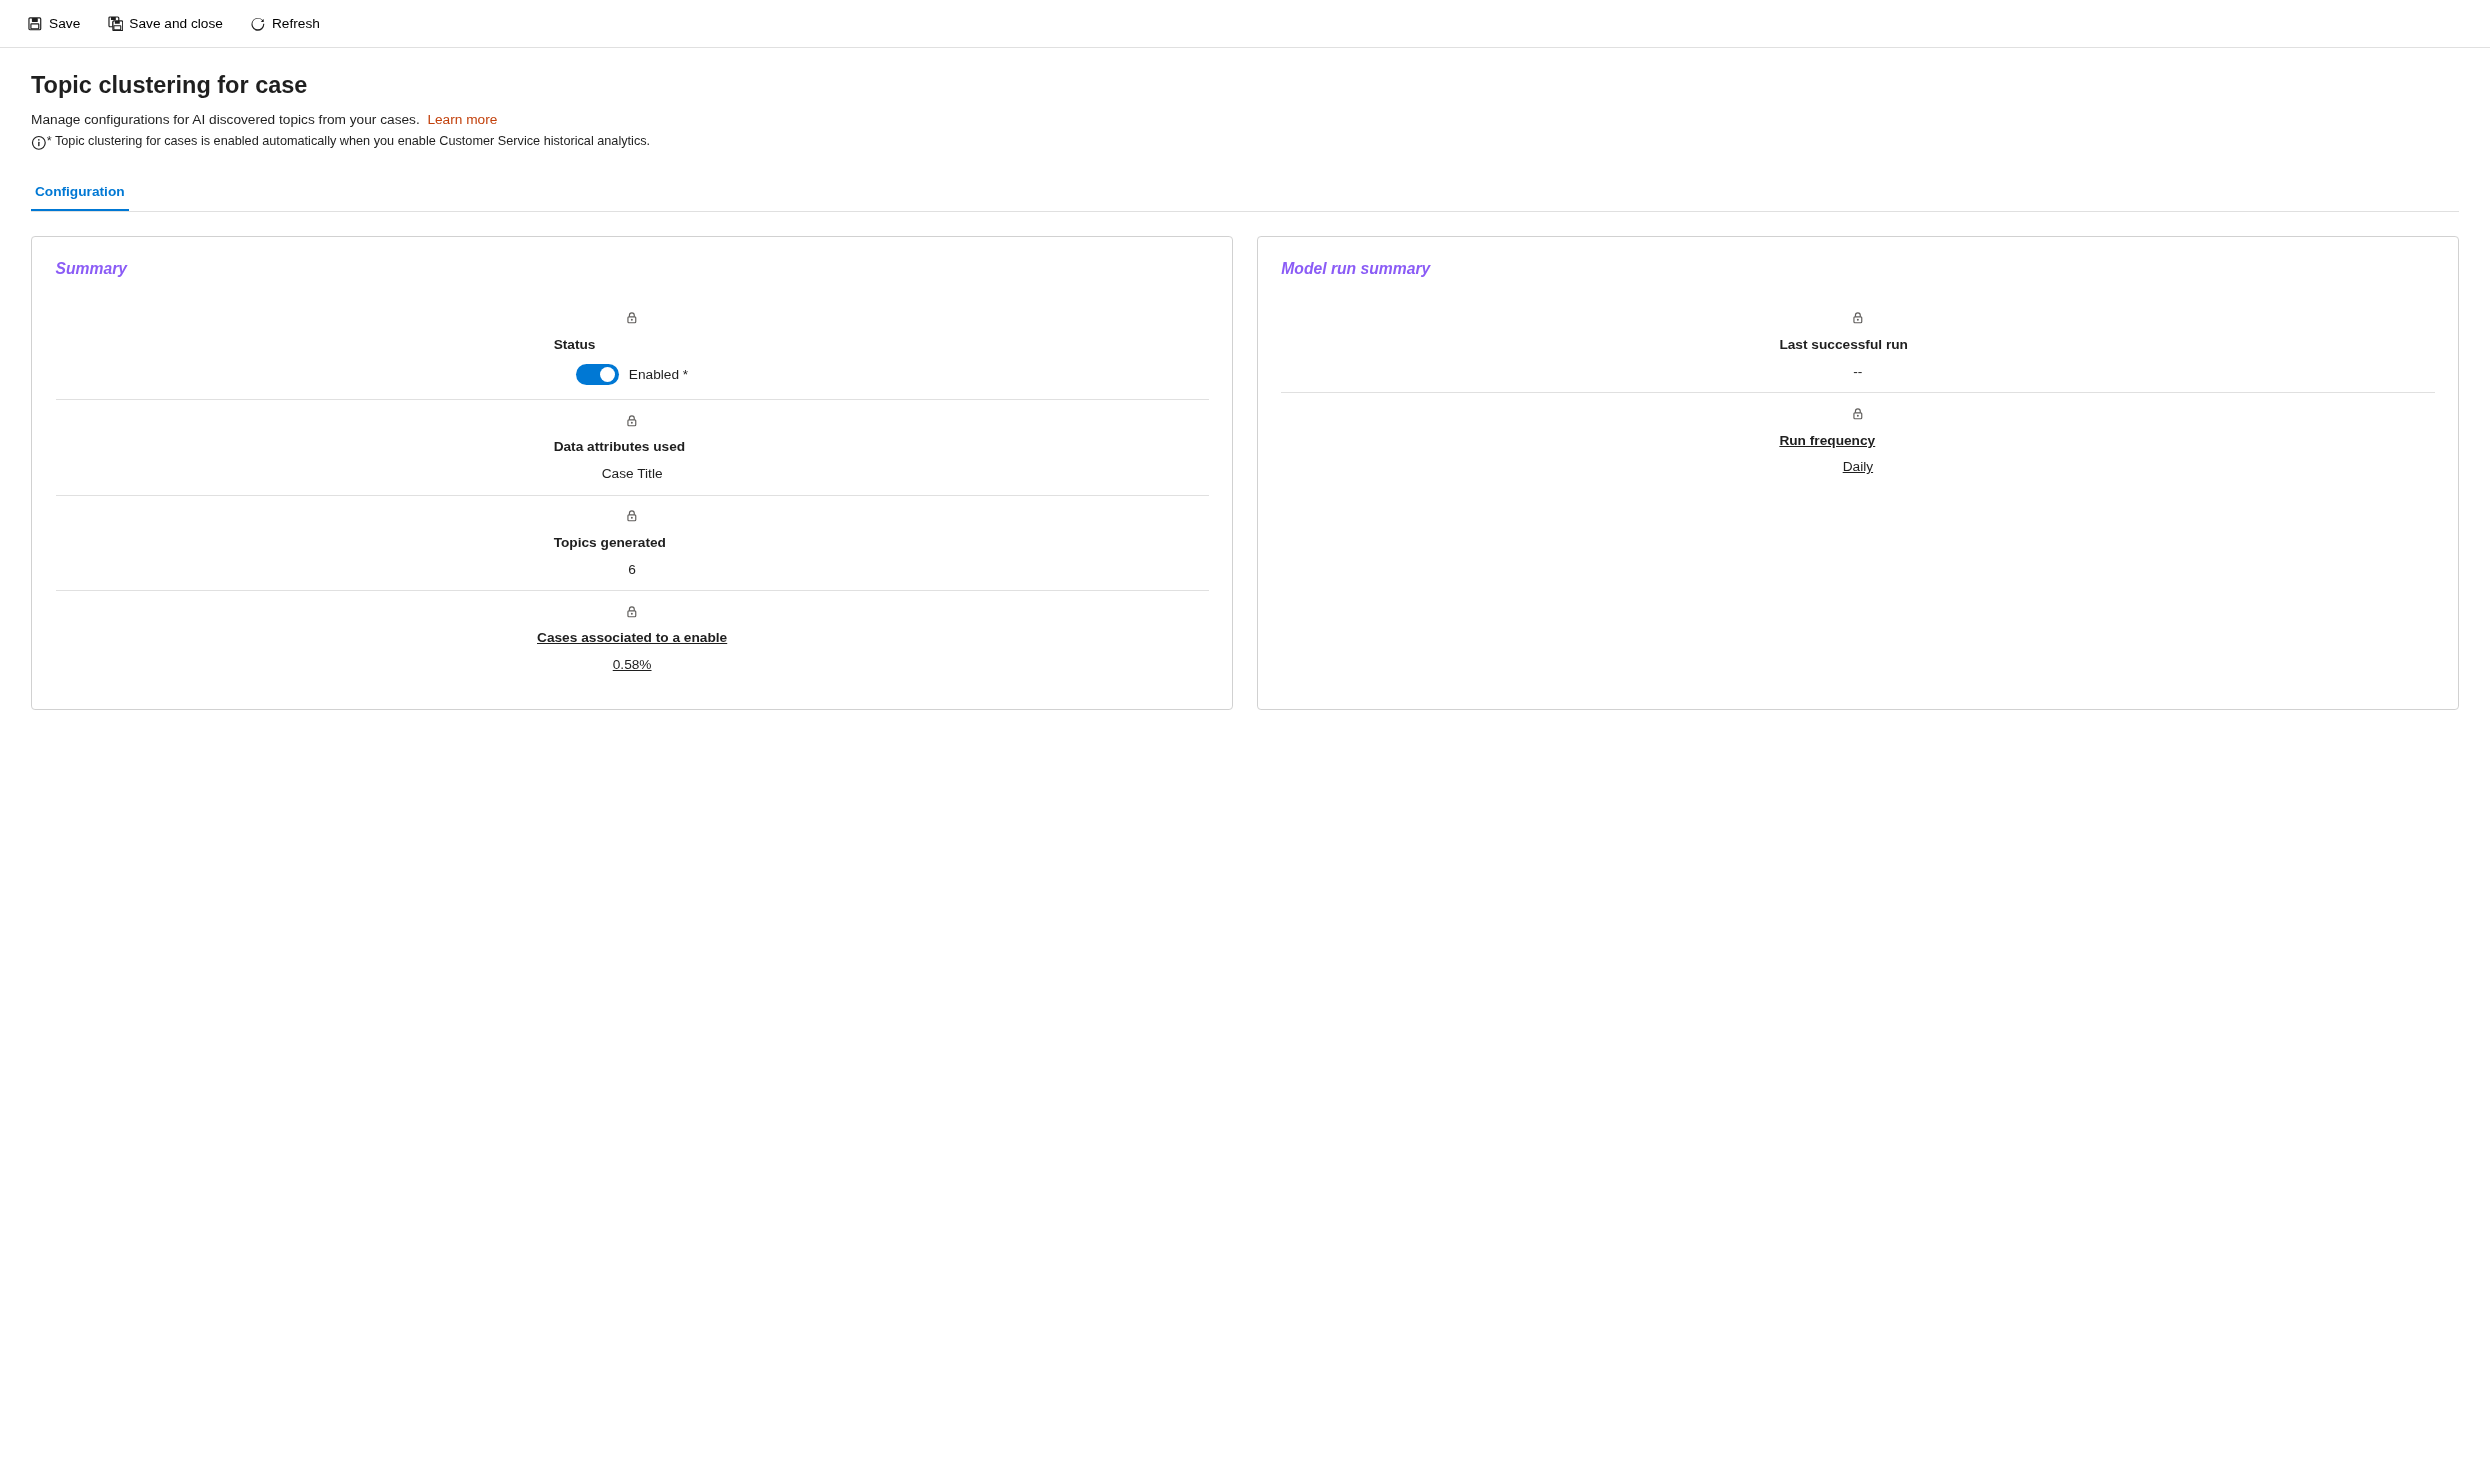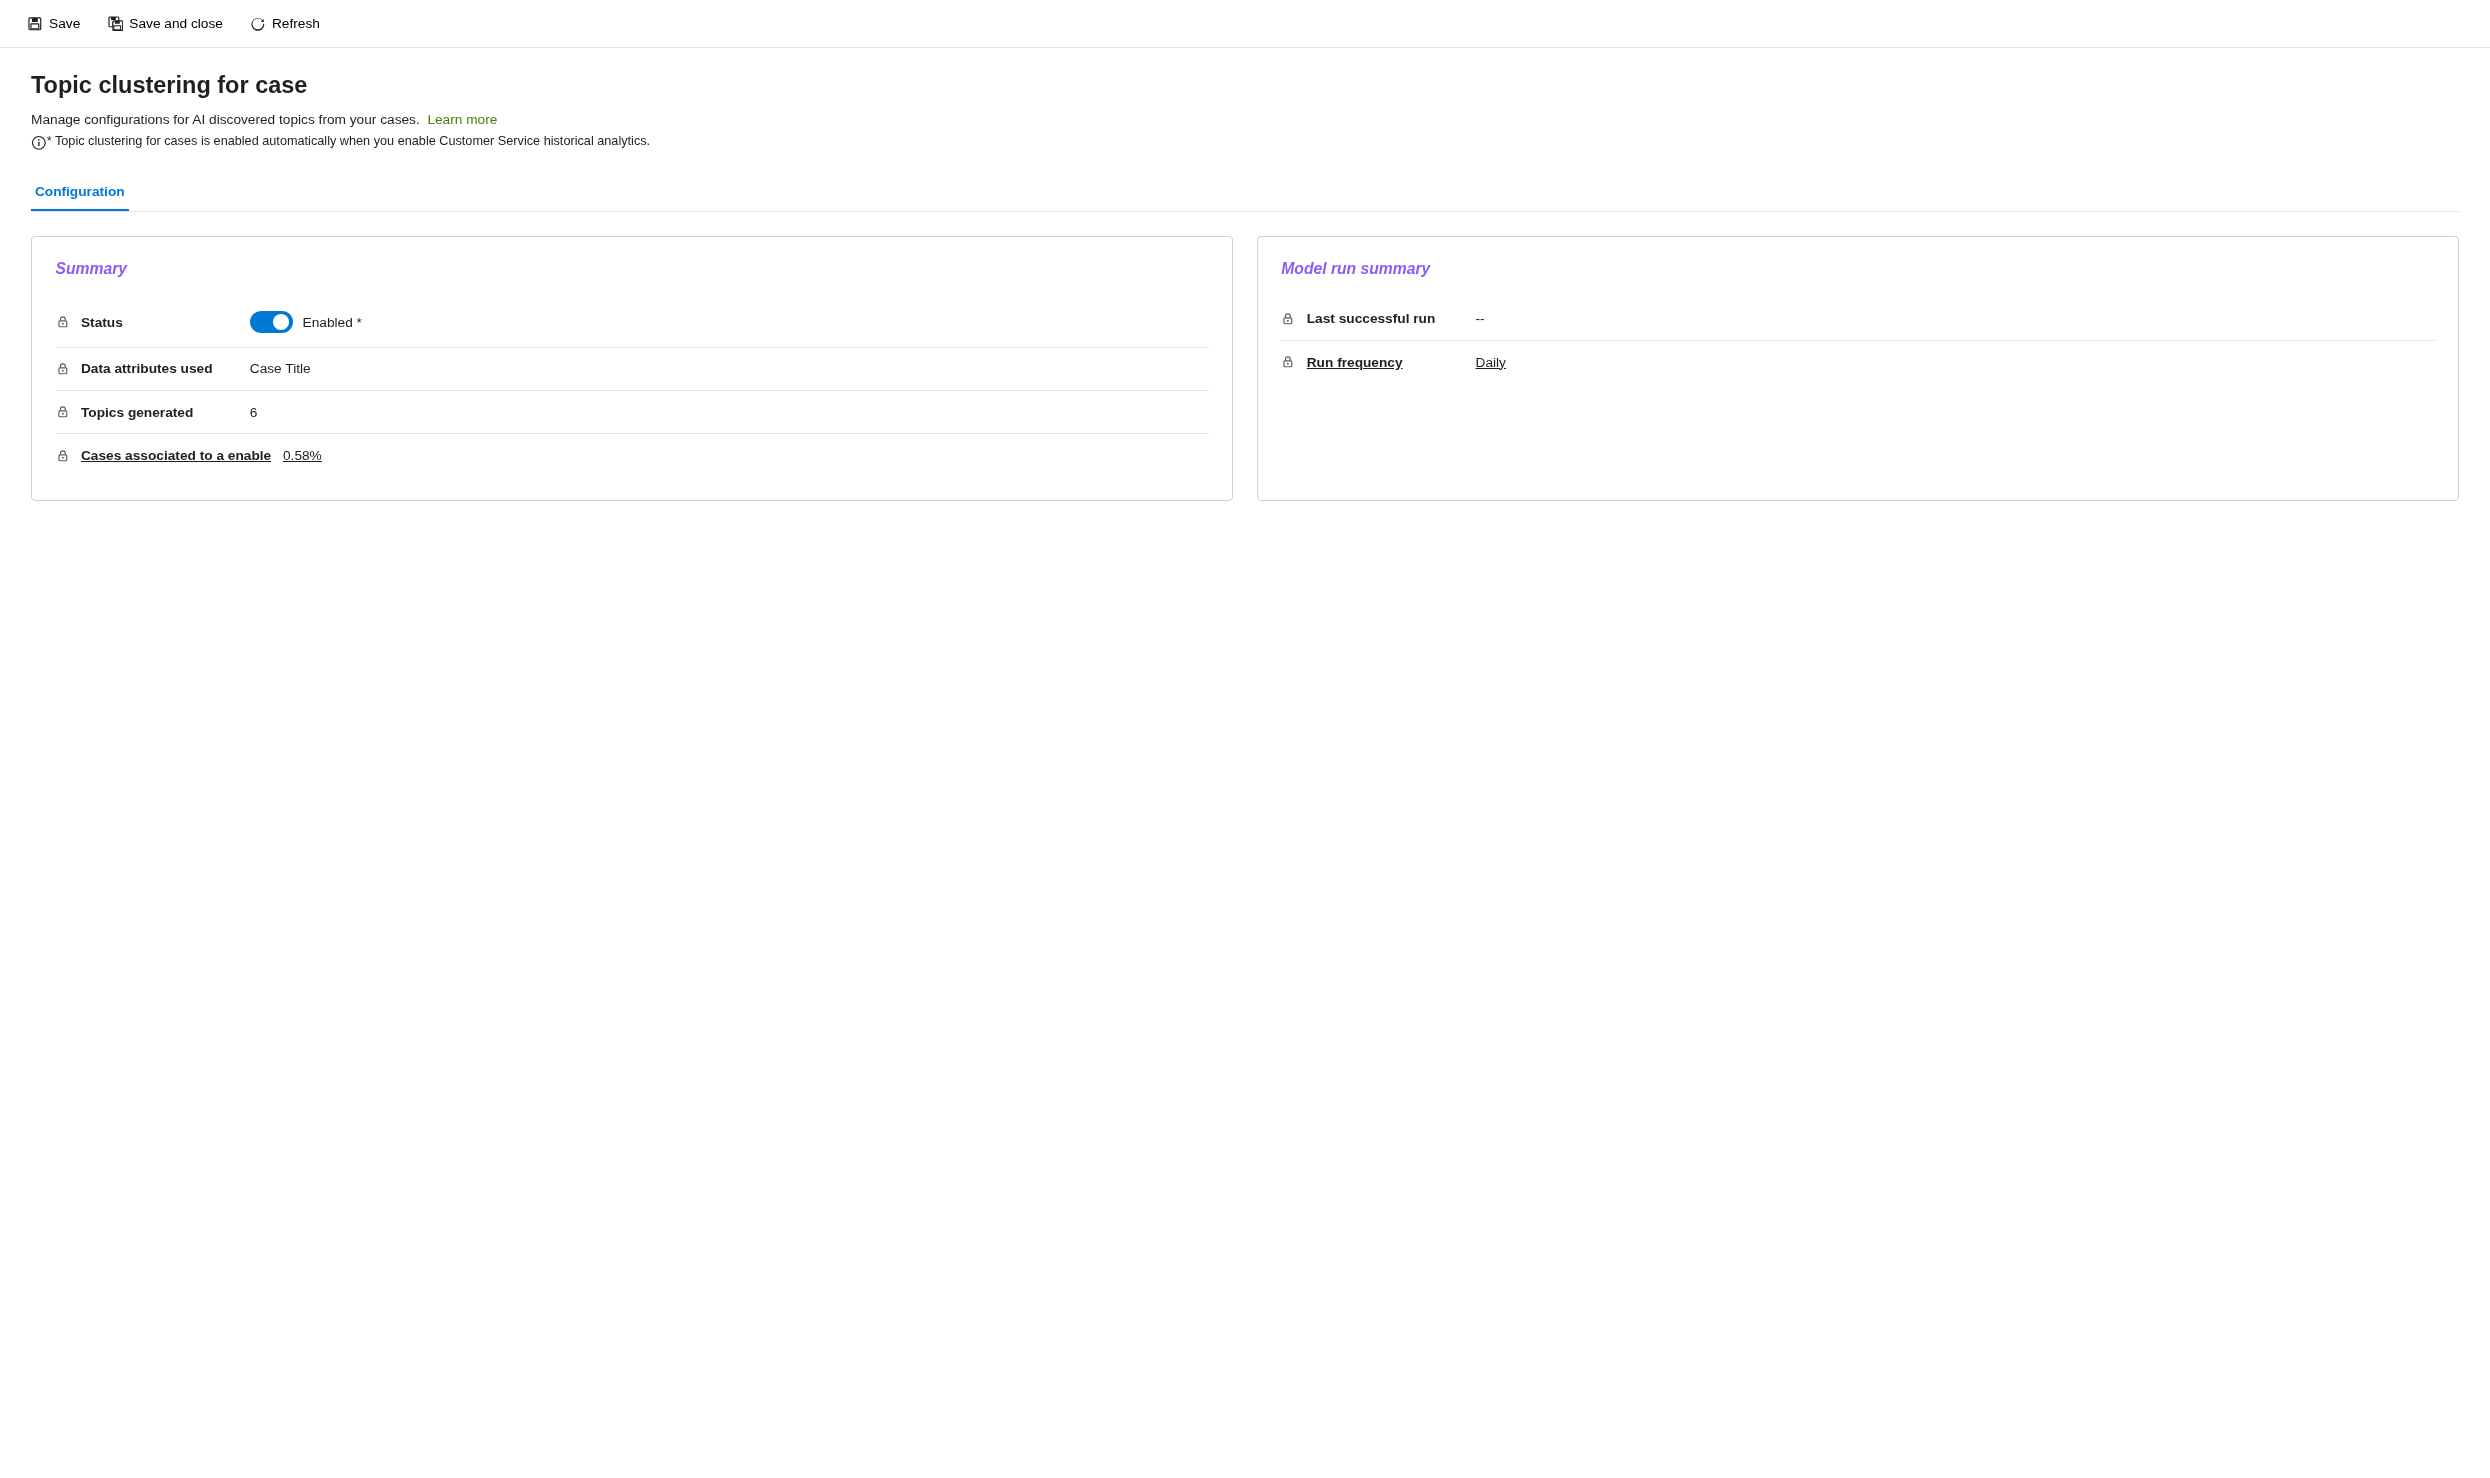--- a/index.html
+++ b/index.html
@@ -55,21 +55,21 @@
       color: #1f1f1f;
     }
 
     .page-description {
       font-size: 13.7px;
       color: #1f1f1f;
       margin-bottom: 7.8px;
     }
 
     .page-description a {
-      color: #4d7c0f;
+      color: #c2410c;
       text-decoration: none;
     }
 
     .info-note {
       display: flex;
       align-items: flex-start;
       gap: 0;
       font-size: 12.7px;
       color: #1f1f1f;
       margin-bottom: 23.5px;
@@ -125,20 +125,21 @@
       font-style: italic;
     }
 
     
     .field-row {
       display: flex;
       align-items: center;
       gap: 11.8px;
       padding: 13.7px 0;
       border-bottom: 1px solid #e0e0e0;
+      flex-direction: column;
     }
 
     .field-row:last-child {
       border-bottom: none;
       text-decoration: underline;
     }
 
     .lock-icon {
       font-size: 13.7px;
       color: #605e5c;

